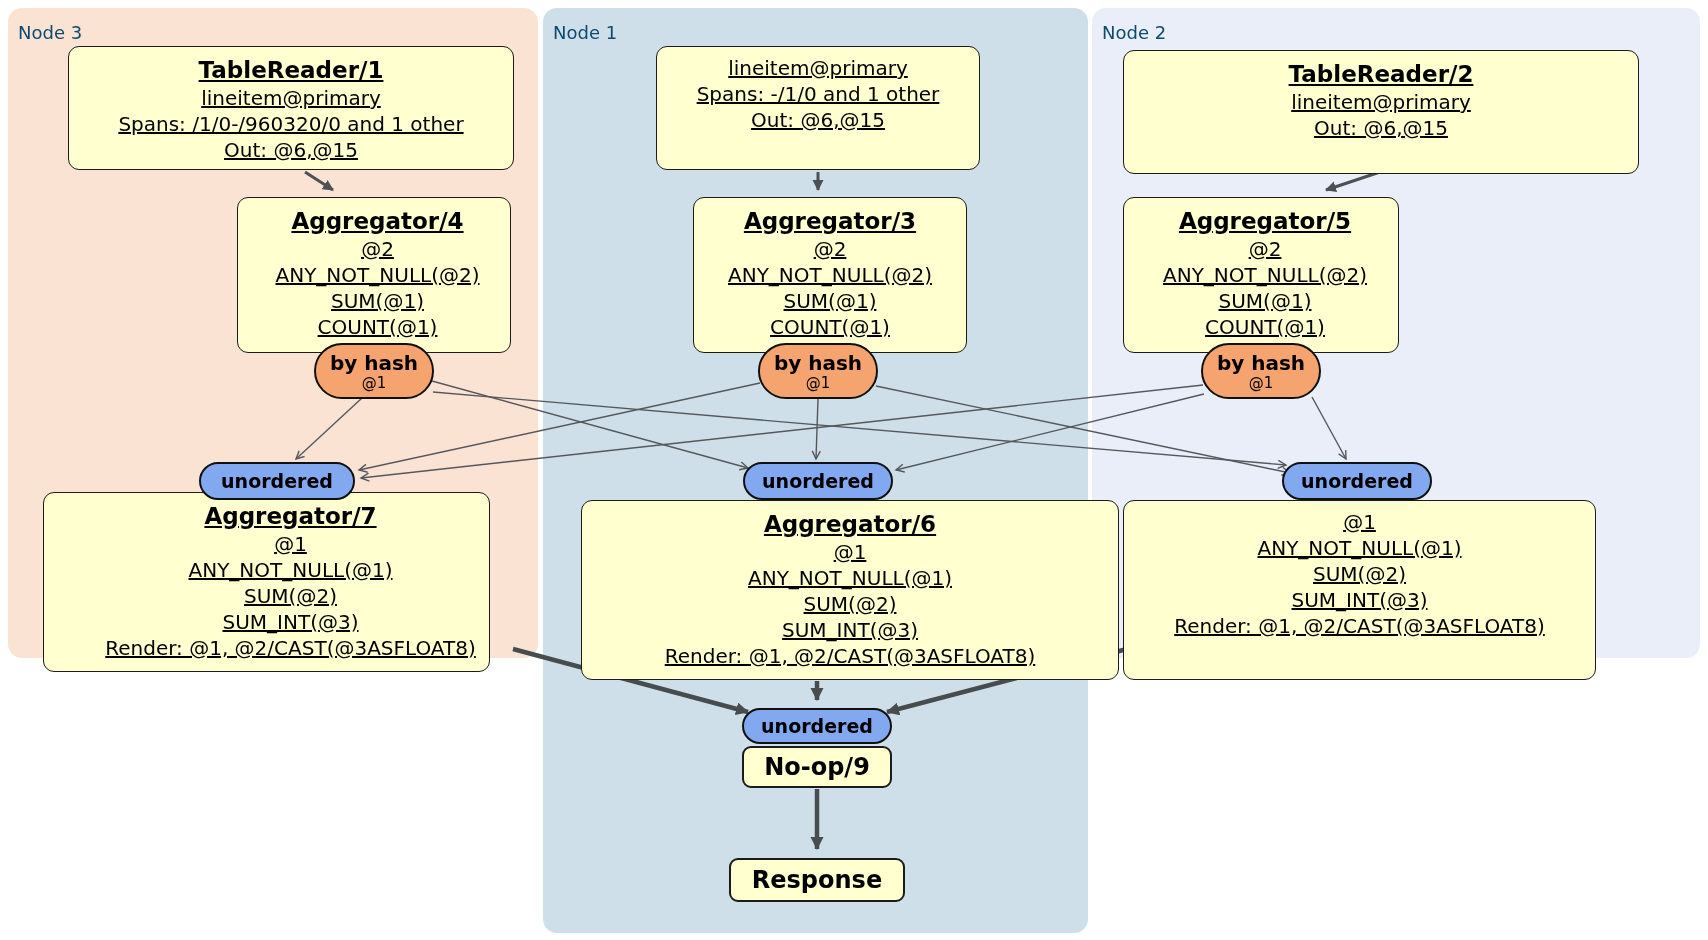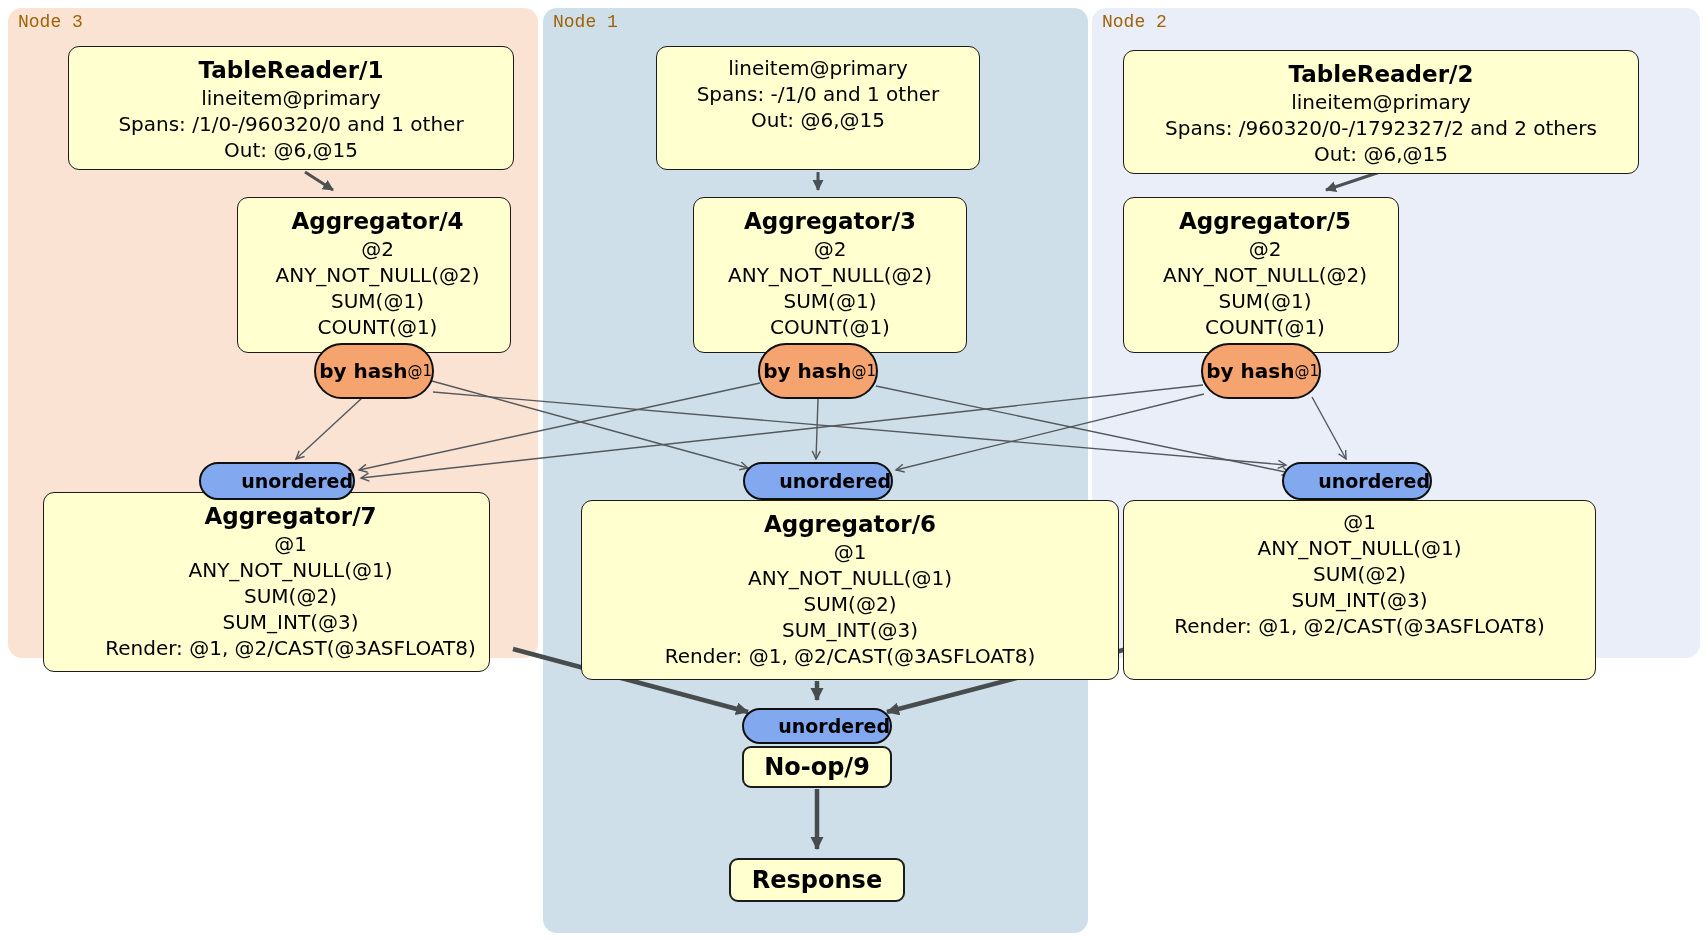--- a/index.html
+++ b/index.html
@@ -8,46 +8,46 @@
     width:1708px;height:940px;
     background:#ffffff;
     font-family:"DejaVu Sans","Liberation Sans",sans-serif;
     color:#000;
     overflow:hidden;
   }
   .region{position:absolute;border-radius:14px;}
   #region-node3{left:8px;top:8px;width:530px;height:650px;background:var(--node3_bg,#fbe3d4);}
   #region-node1{left:543px;top:8px;width:545px;height:925px;background:var(--node1_bg,#cedfe9);}
   #region-node2{left:1092px;top:8px;width:608px;height:650px;background:var(--node2_bg,#e9eef8);}
-  .region-label{position:absolute;top:4px;left:10px;font-size:18px;color:#a16207;font-family:Liberation Mono, monospace;}
+  .region-label{position:absolute;top:14px;left:10px;font-size:18px;color:#0c4a6e;}
 
   #edges{position:absolute;left:0;top:0;z-index:2;}
   .edge-thin{stroke:var(--edge,#54585c);stroke-width:1.4;fill:none;}
   .edge-med{stroke:#4c5154;stroke-width:3;fill:none;}
   .edge-thick{stroke:#474c4f;stroke-width:4.5;fill:none;}
 
   .box{
     position:absolute;z-index:3;box-sizing:border-box;
     background:var(--box_fill,#ffffcf);
     border:1.7px solid #1b1b1b;border-radius:11px;
-    text-align:center;padding-top:8px;
+    text-align:center;padding-top:8px;text-decoration:underline;
   }
   .box-title{font-weight:bold;font-size:23px;line-height:30px;white-space:nowrap;}
   .box-line{font-size:20px;line-height:26px;white-space:nowrap;}
   .small-box{
     position:absolute;z-index:3;box-sizing:border-box;
     background:var(--box_fill,#ffffcf);
     border:2px solid #1b1b1b;border-radius:9px;
     display:flex;align-items:center;justify-content:center;
     font-weight:bold;font-size:24px;white-space:nowrap;
   }
   .oval{
     position:absolute;z-index:4;box-sizing:border-box;
     border:2px solid #101010;border-radius:999px;
-    display:flex;flex-direction:row;align-items:center;justify-content:flex-end;
+    display:flex;flex-direction:column;align-items:center;justify-content:center;
   }
   .router{background:var(--router_fill,#f5a470);}
   .sync{background:var(--sync_fill,#82a9f0);}
   .oval-title{font-weight:bold;font-size:20px;line-height:23px;white-space:nowrap;}
   .oval-sub{font-size:15px;line-height:16px;white-space:nowrap;}
   .sync .oval-title{font-size:19px;}
 </style>
 </head>
 <body>
 
@@ -150,21 +150,20 @@
     <div class="box-line">@1</div>
     <div class="box-line">ANY_NOT_NULL(@1)</div>
     <div class="box-line">SUM(@2)</div>
     <div class="box-line">SUM_INT(@3)</div>
     <div class="box-line">Render: @1, @2/CAST(@3ASFLOAT8)</div>
   </div>
 
   <div class="box" style="left:1123px;top:50px;width:516px;height:124px;">
     <div class="box-title">TableReader/2</div>
     <div class="box-line">lineitem@primary</div>
-    <div class="box-line">Spans: /960320/0-/1792327/2 and 2 others</div>
     <div class="box-line">Out: @6,@15</div>
   </div>
   <div class="box" style="left:1123px;top:197px;width:276px;height:156px;padding-left:8px;">
     <div class="box-title">Aggregator/5</div>
     <div class="box-line">@2</div>
     <div class="box-line">ANY_NOT_NULL(@2)</div>
     <div class="box-line">SUM(@1)</div>
     <div class="box-line">COUNT(@1)</div>
   </div>
   <div class="oval router" style="left:1201px;top:343px;width:120px;height:56px;">

